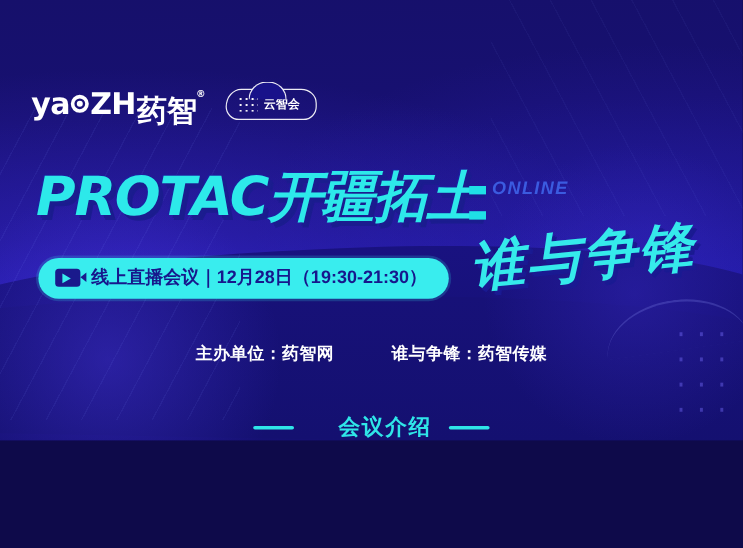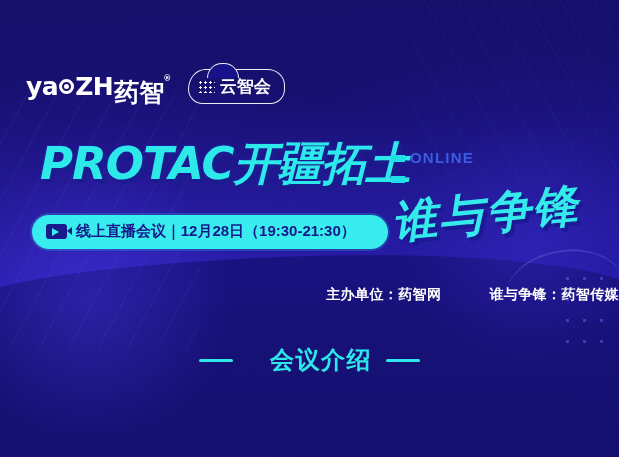--- a/index.html
+++ b/index.html
@@ -2,21 +2,21 @@
 <html><head>
 <meta charset="utf-8">
 <style>
   html,body{margin:0;padding:0;background:#0e0a4a;}
   body{
     font-family:"Liberation Sans","DejaVu Sans",sans-serif;
     -webkit-font-smoothing:antialiased;
   }
   .poster{
     position:relative;
-    width:619px;height:457px;
+    width:619px;height:367px;
     overflow:hidden;
     background:
       radial-gradient(120% 80% at 18% 62%, rgba(60,40,210,.55) 0%, rgba(60,40,210,0) 58%),
       radial-gradient(90% 70% at 88% 52%, rgba(48,34,190,.45) 0%, rgba(48,34,190,0) 60%),
       linear-gradient(178deg,#16106b 0%,#171071 26%,#1a1486 52%,#1d18a0 66%,#191388 78%,#14106e 100%);
   }
 
   
   .bg-bottom-wave{
     position:absolute;left:-6%;right:-6%;bottom:0;height:44%;
@@ -106,56 +106,56 @@
     width:30px;height:14px;border-radius:16px 16px 0 0;
     border:1.6px solid rgba(255,255,255,.92);border-bottom:none;
     background:#18128a;
   }
   .cloud-dots{
     width:17px;height:13px;
     background-image:radial-gradient(#fff 1.2px, rgba(0,0,0,0) 1.3px);
     background-size:5px 5px;opacity:.95;flex:none;
   }
   .cloud-text{
-    color:#fff;font-weight:bold;font-size:17px;letter-spacing:0px;white-space:nowrap;
+    color:#fff;font-weight:bold;font-size:10px;letter-spacing:0px;white-space:nowrap;
   }
 
   
   .headline{
-    position:absolute;left:40px;top:141px;
+    position:absolute;left:30px;top:141px;
     display:flex;align-items:flex-end;gap:14px;text-align:center;
   }
   .headline-main{
     font-size:45px;font-weight:bold;font-style:italic;
     color:#2DE9EA;line-height:1;letter-spacing:-1px;
     white-space:nowrap;
     text-shadow:
       3px 3px 0 #1b1c8f,
       4px 4px 0 #1b1c8f,
       -1px -1px 0 #1d1fa0;
     font-family:"DejaVu Sans","Liberation Sans",sans-serif;
   }
   .headline-sub{
     position:absolute;left:410px;top:148px;
-    color:#3B5BE0;font-weight:bold;
+    font-style:italic;color:#3B5BE0;font-weight:bold;
     font-size:15px;line-height:1.38;letter-spacing:1.2px;
   }
   .tick{
     position:absolute;width:14px;height:7px;background:#1FE0E6;
   }
   .tick.t1{left:391px;top:155px;}
   .tick.t2{left:391px;top:176px;}
 
   
   .live-badge{
     position:absolute;left:32px;top:215px;
     display:flex;align-items:center;gap:9px;
     background:#39EDEE;
     border-radius:22px;
-    padding:7px 32px 8px 14px;
+    padding:7px 18px 8px 14px;
     box-shadow:0 0 0 2px rgba(57,237,238,.18);
   }
   .cam-icon{
     width:21px;height:15px;border-radius:3px;
     background:#1A1A8C;position:relative;flex:none;
   }
   .cam-icon::before{
     content:"";position:absolute;left:6px;top:3.5px;
     border-left:7px solid #39EDEE;
     border-top:4px solid transparent;border-bottom:4px solid transparent;
@@ -177,34 +177,34 @@
     white-space:nowrap;
     transform:rotate(-5.5deg);
     transform-origin:left bottom;
     text-shadow:2px 3px 0 #1a1a92, 3px 4px 0 #1a1a92;
     font-family:"DejaVu Serif","Liberation Serif",serif;
   }
 
   
   .organizers{
     position:absolute;left:0;right:0;top:286px;
-    display:flex;justify-content:flex-end;gap:48px;
+    display:flex;justify-content:center;gap:48px;
     color:#ffffff;font-size:14px;font-weight:bold;letter-spacing:.4px;
   }
 
   
   .section{
     position:absolute;left:0;right:0;top:344px;
     display:flex;align-items:center;justify-content:center;gap:14px;
   }
   .section-dash{
     width:34px;height:3px;background:#2FE6E8;border-radius:2px;
   }
   .section-title{
-    color:#2FE6E8;font-size:24px;font-weight:bold;letter-spacing:1.5px;margin-left:23px;
+    color:#2FE6E8;font-size:18px;font-weight:bold;letter-spacing:1.5px;margin-left:23px;
   }
 </style>
 </head>
 <body>
 
 <div class="poster">
 
   <div class="bg-bottom-wave"></div>
   <div class="bg-bottom-wave2"></div>
   <div class="glow-a"></div>

